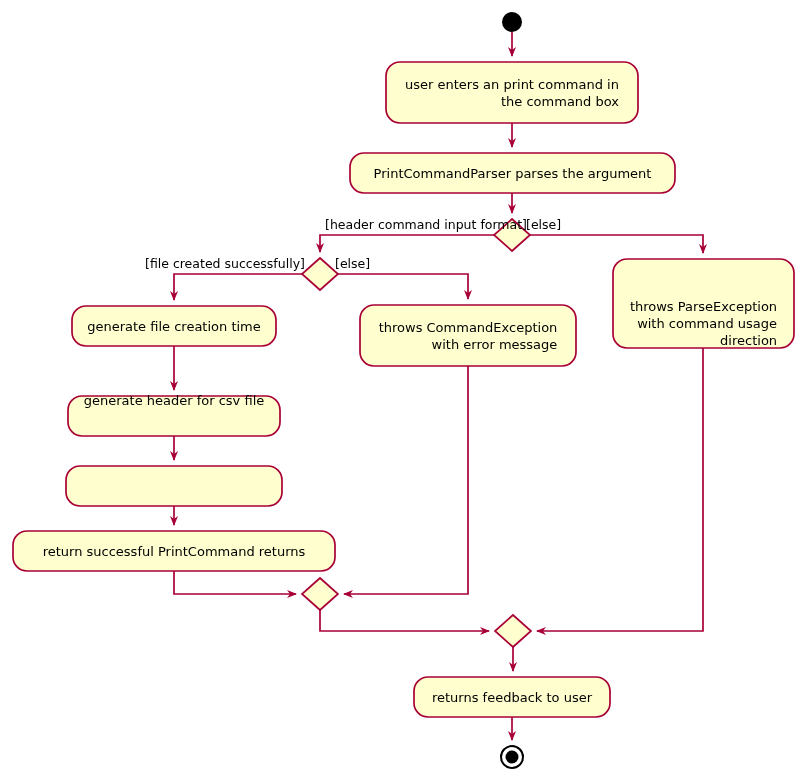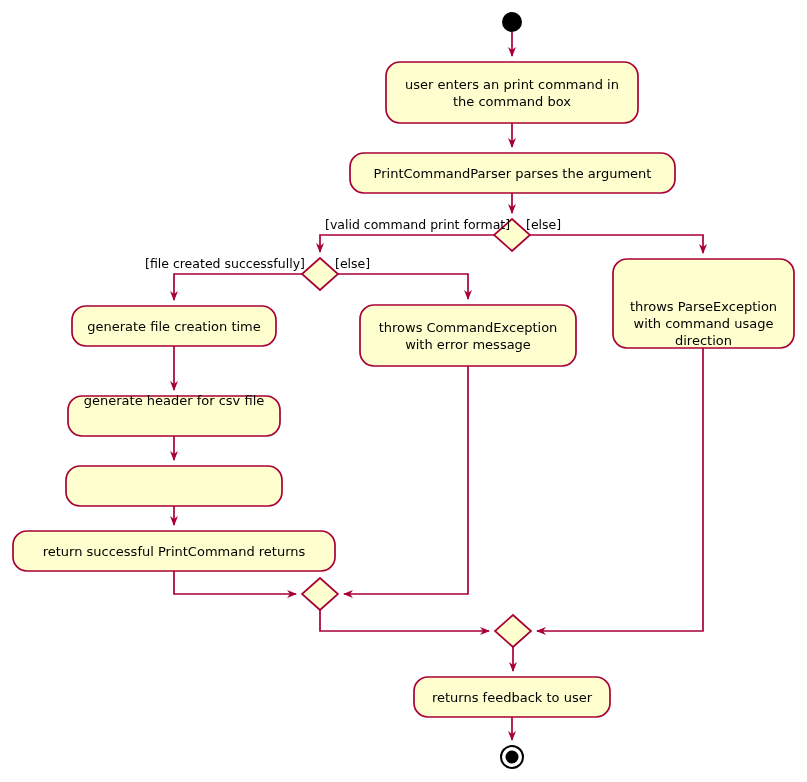--- a/index.html
+++ b/index.html
@@ -22,21 +22,21 @@
     left: 0;
     top: 0;
     width: 807px;
     height: 782px;
   }
   .node-label {
     position: absolute;
     display: flex;
     align-items: center;
     justify-content: center;
-    text-align: center;
+    text-align: right;
     font-family: "DejaVu Sans", sans-serif;
     font-size: 13px;
     line-height: 17px;
     color: #000000;
     pointer-events: none;
     white-space: pre-line;
   }
   .edge-label {
     position: absolute;
     font-family: "DejaVu Sans", sans-serif;
@@ -132,21 +132,21 @@
 
   <div class="node-label" style="left:360px; top:305px; width:216px; height:61px;">throws CommandException
 with error message</div>
 
   <div class="node-label" style="left:613px; top:259px; width:181px; height:89px;margin-top:20px;">throws ParseException
 with command usage
 direction</div>
 
   <div class="node-label" style="left:414px; top:677px; width:196px; height:40px;">returns feedback to user</div>
 
-  <div class="edge-label" style="left:325px; top:217px;">[valid command print format]</div>
+  <div class="edge-label" style="left:325px; top:217px;">[header command input format]</div>
 
   <div class="edge-label" style="left:526px; top:217px;">[else]</div>
 
   <div class="edge-label" style="left:145px; top:256px;">[file created successfully]</div>
 
   <div class="edge-label" style="left:335px; top:256px;">[else]</div>
 
 </div>
 
 </body></html>

